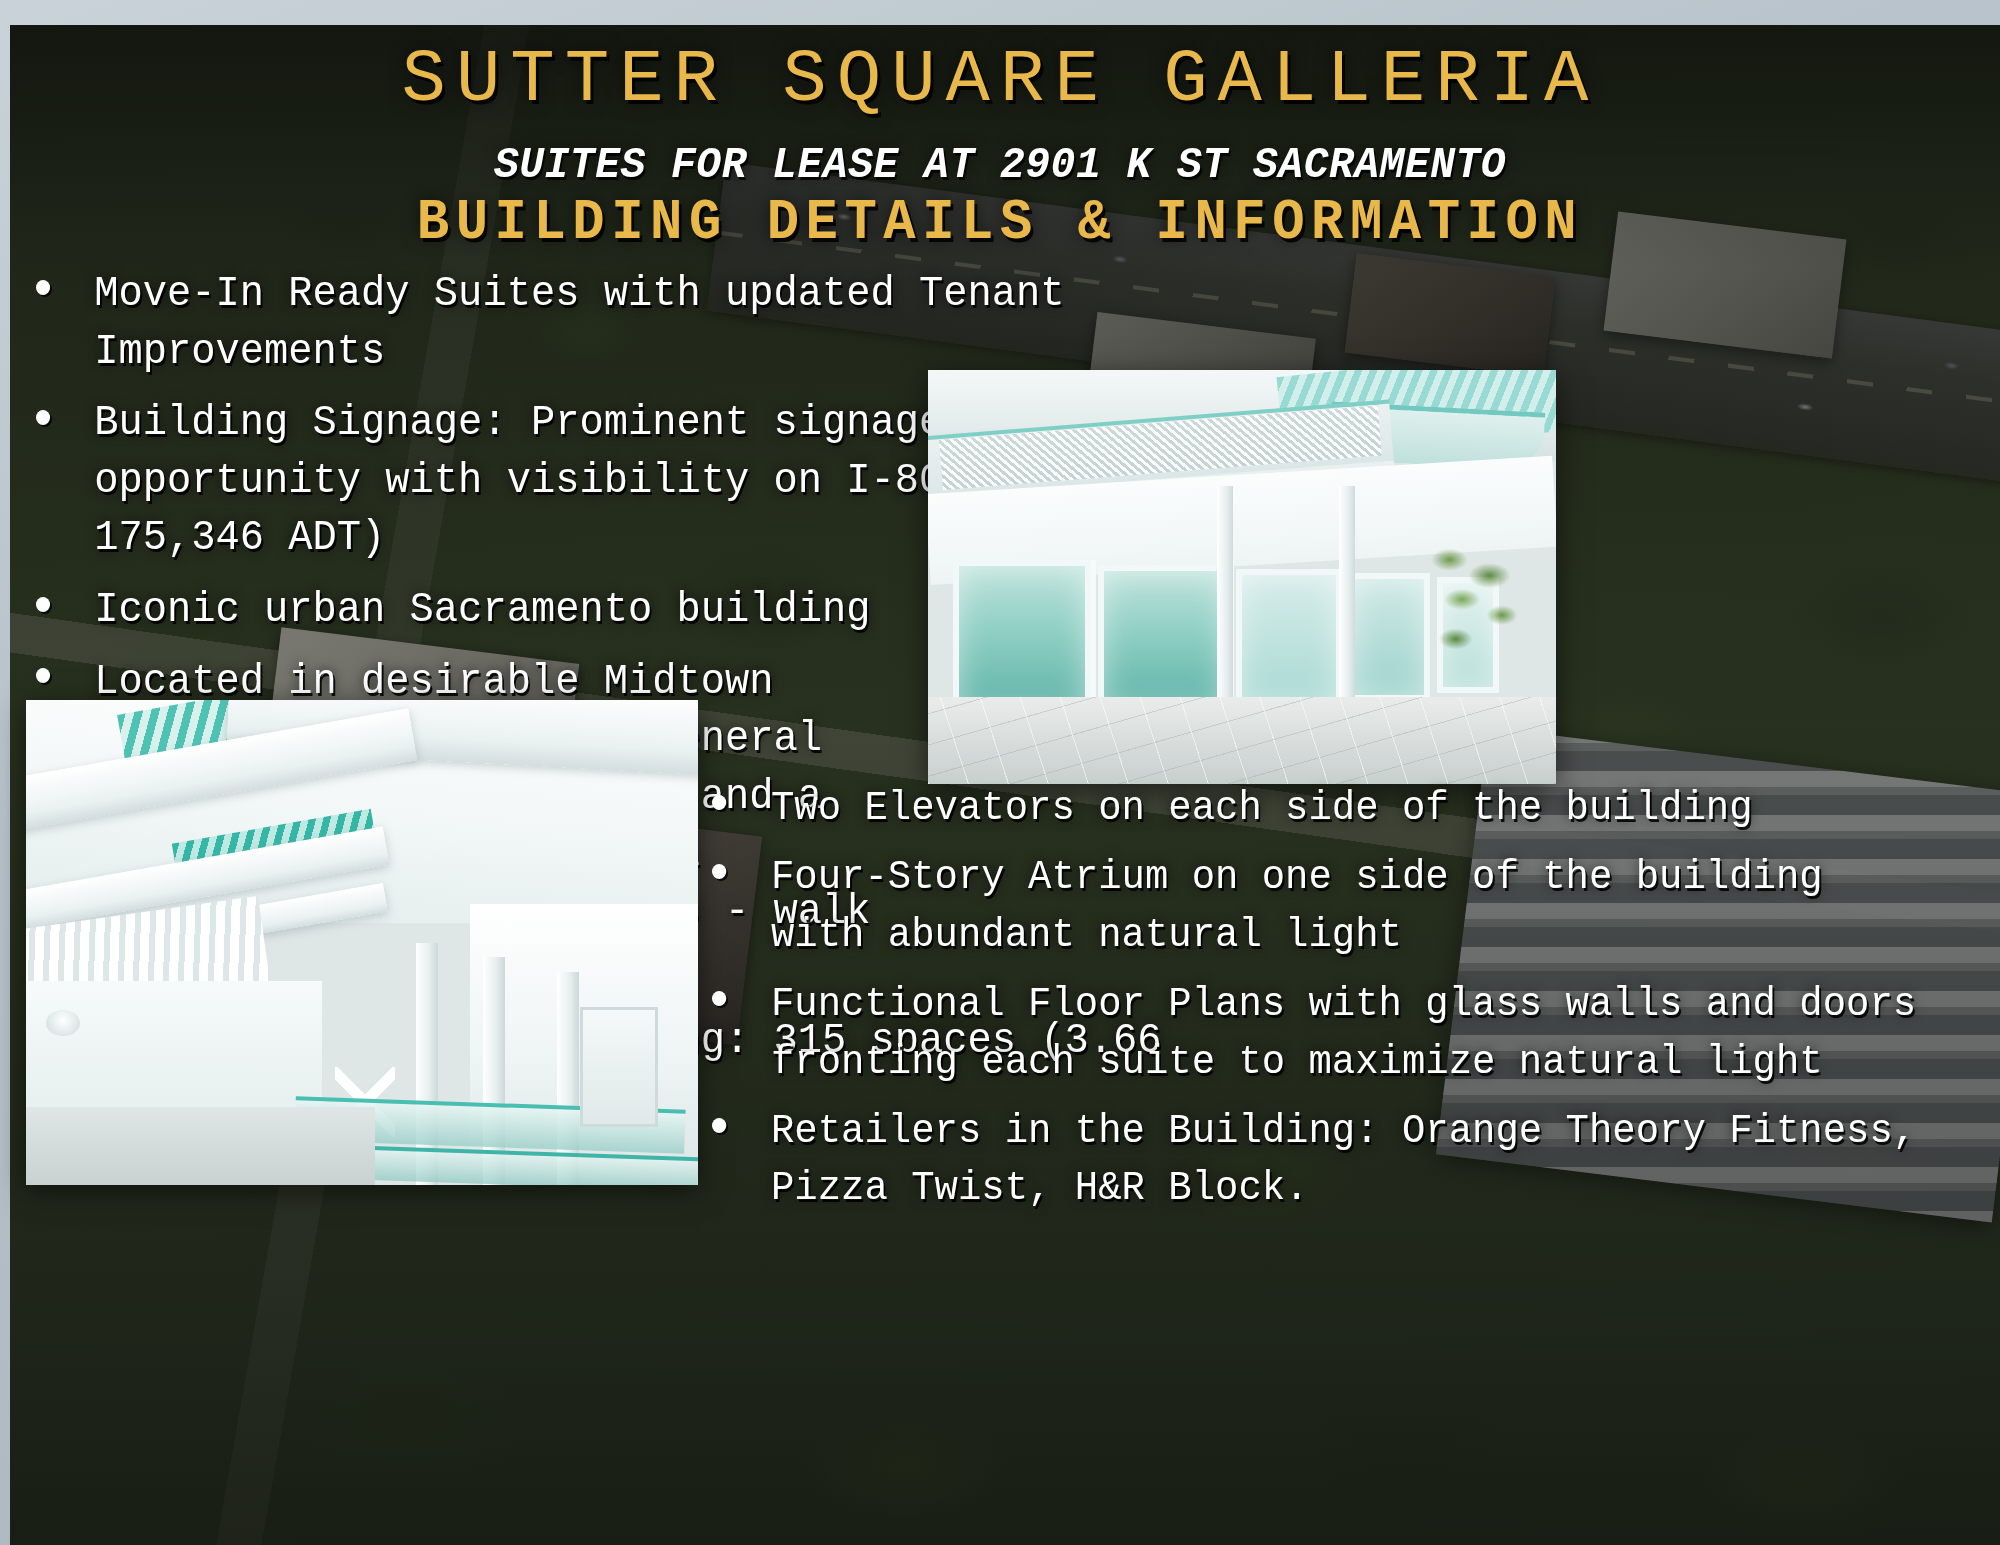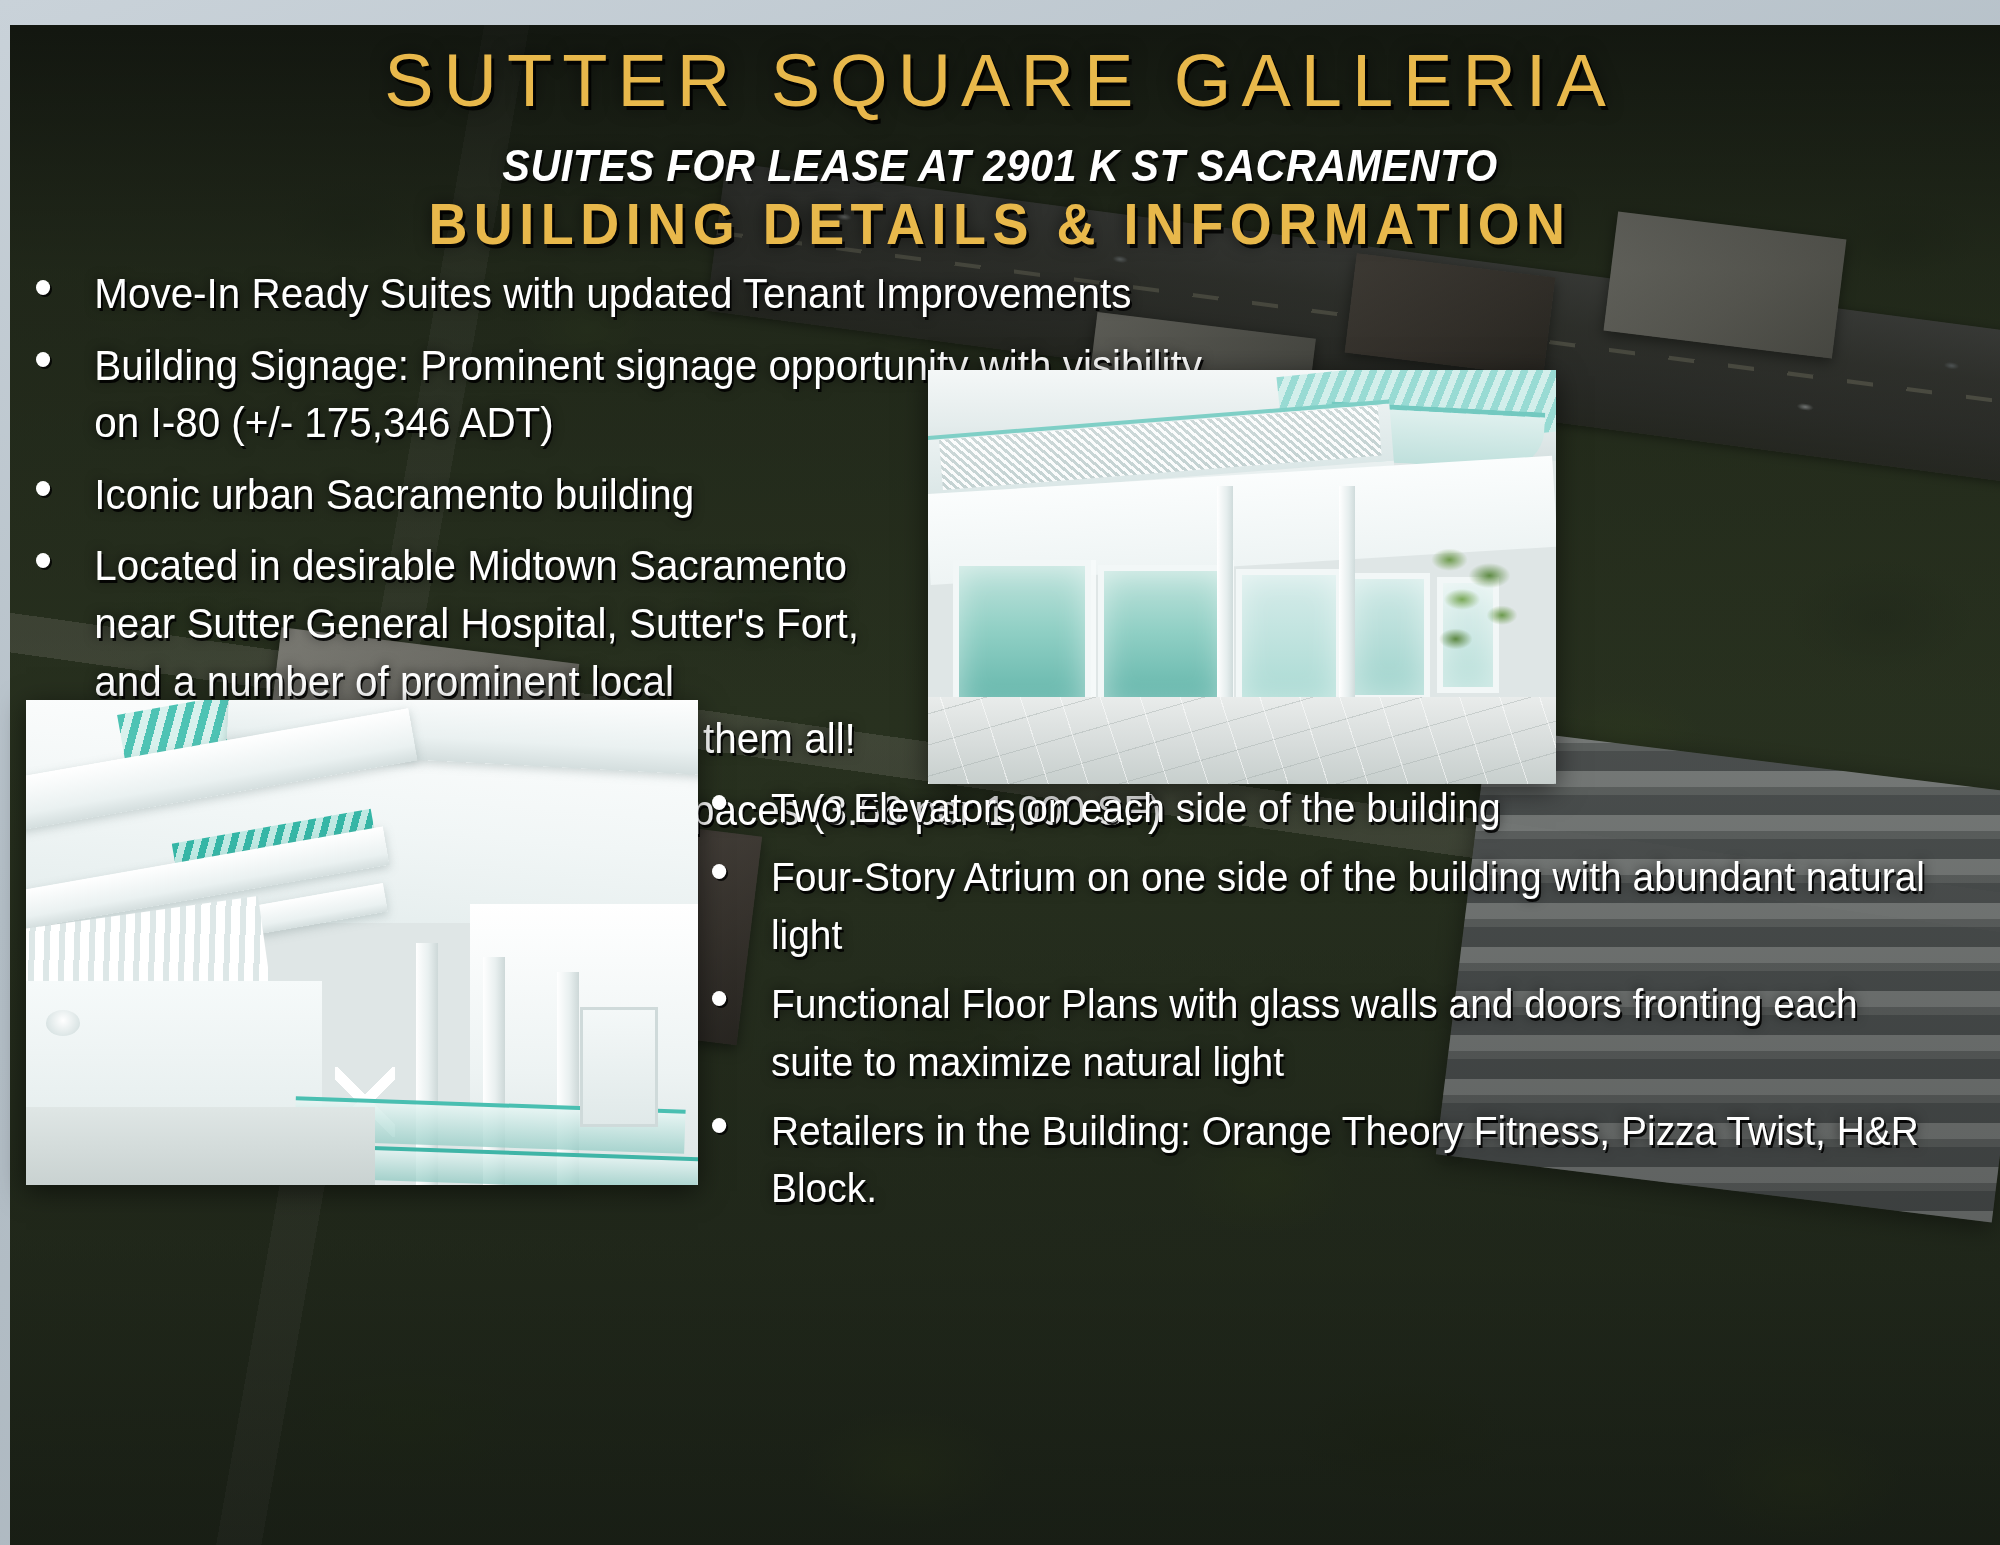--- a/index.html
+++ b/index.html
@@ -128,21 +128,21 @@
   }
 
   
   .aerial .wash {
     position:absolute; left:0; top:0; width:100%; height:100%;
     background:
       linear-gradient(180deg, rgba(8,10,8,.78) 0%, rgba(10,13,9,.55) 16%, rgba(10,13,9,.42) 46%, rgba(8,10,8,.55) 82%, rgba(8,10,8,.68) 100%);
   }
 
   
-  .content { position:absolute; left:0; top:0; width:2000px; height:1545px; }
+  .content { position:absolute; left:0; top:0; width:2000px; height:1545px;font-family:Liberation Mono, monospace; }
 
   .title {
     position:absolute; left:0; top:38px; width:2000px;
     text-align:center;
     font-size:74px;
     font-weight:400;
     letter-spacing:10px;
     color:#e8b84b;
     text-shadow:3px 4px 0 rgba(0,0,0,.85), 0 0 18px rgba(0,0,0,.6);
     white-space:nowrap;

